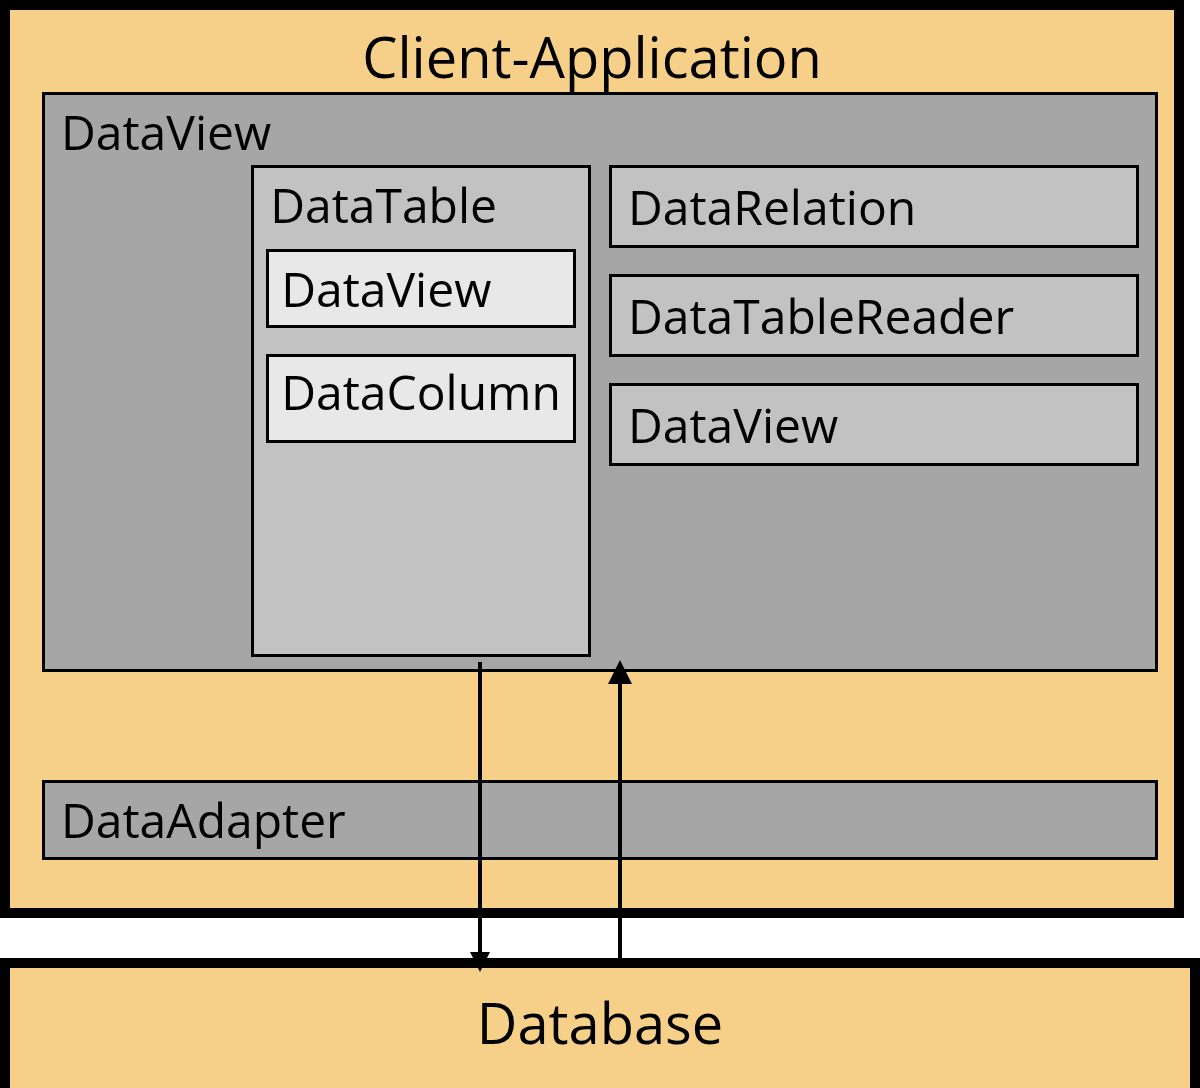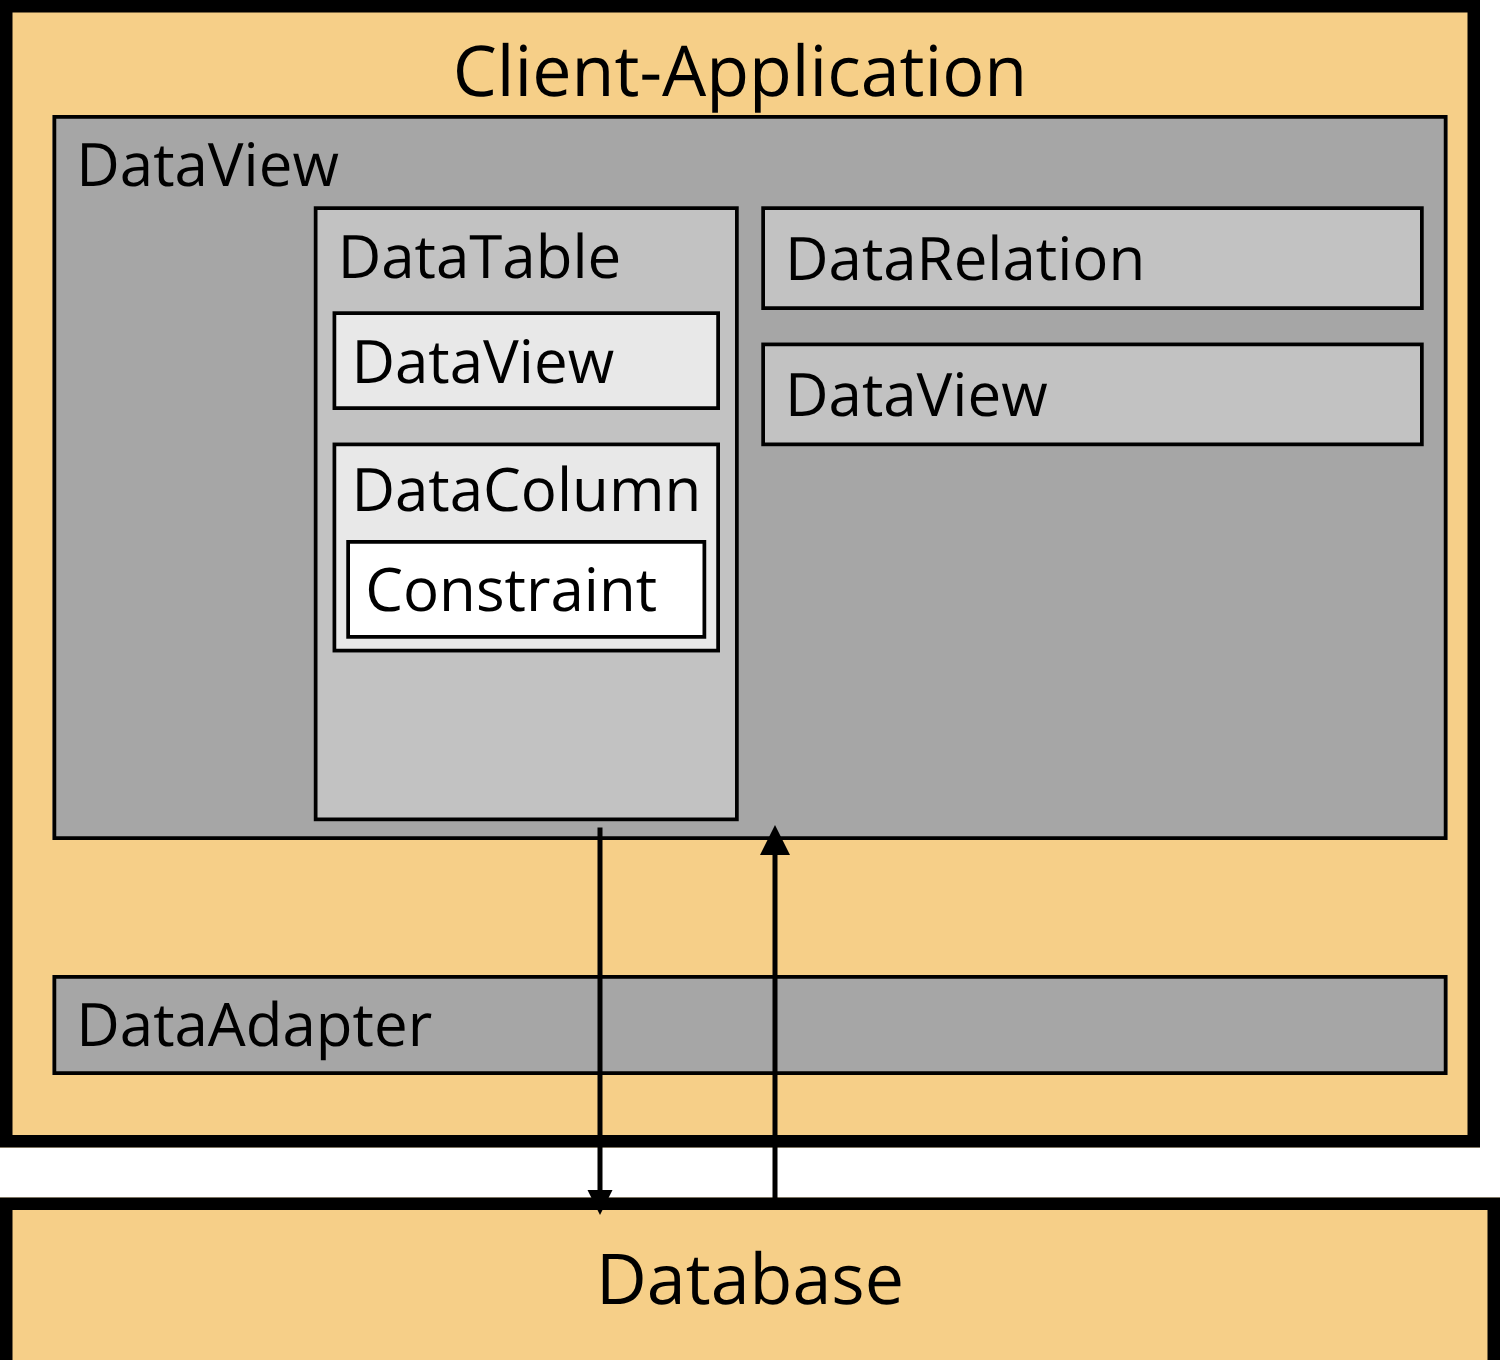--- a/index.html
+++ b/index.html
@@ -164,27 +164,27 @@
     <div class="dataset">
       <div class="dataset-title">DataView</div>
       <div class="dataset-cols">
 
         <div class="left-col">
           <div class="datatable">
             <div class="datatable-title">DataTable</div>
             <div class="datarow">DataView</div>
             <div class="datacolumn">
               <div class="datacolumn-title">DataColumn</div>
-              <div class="constraint">Constraint</div>
             </div>
           </div>
         </div>
 
         <div class="right-col">
           <div class="right-box">DataRelation</div>
+          <div class="right-box">DataTableReader</div>
           <div class="right-box">DataView</div>
         </div>
 
       </div>
     </div>
 
     <div class="data-adapter">DataAdapter</div>
   </div>
 
   <div class="database">Database</div>

